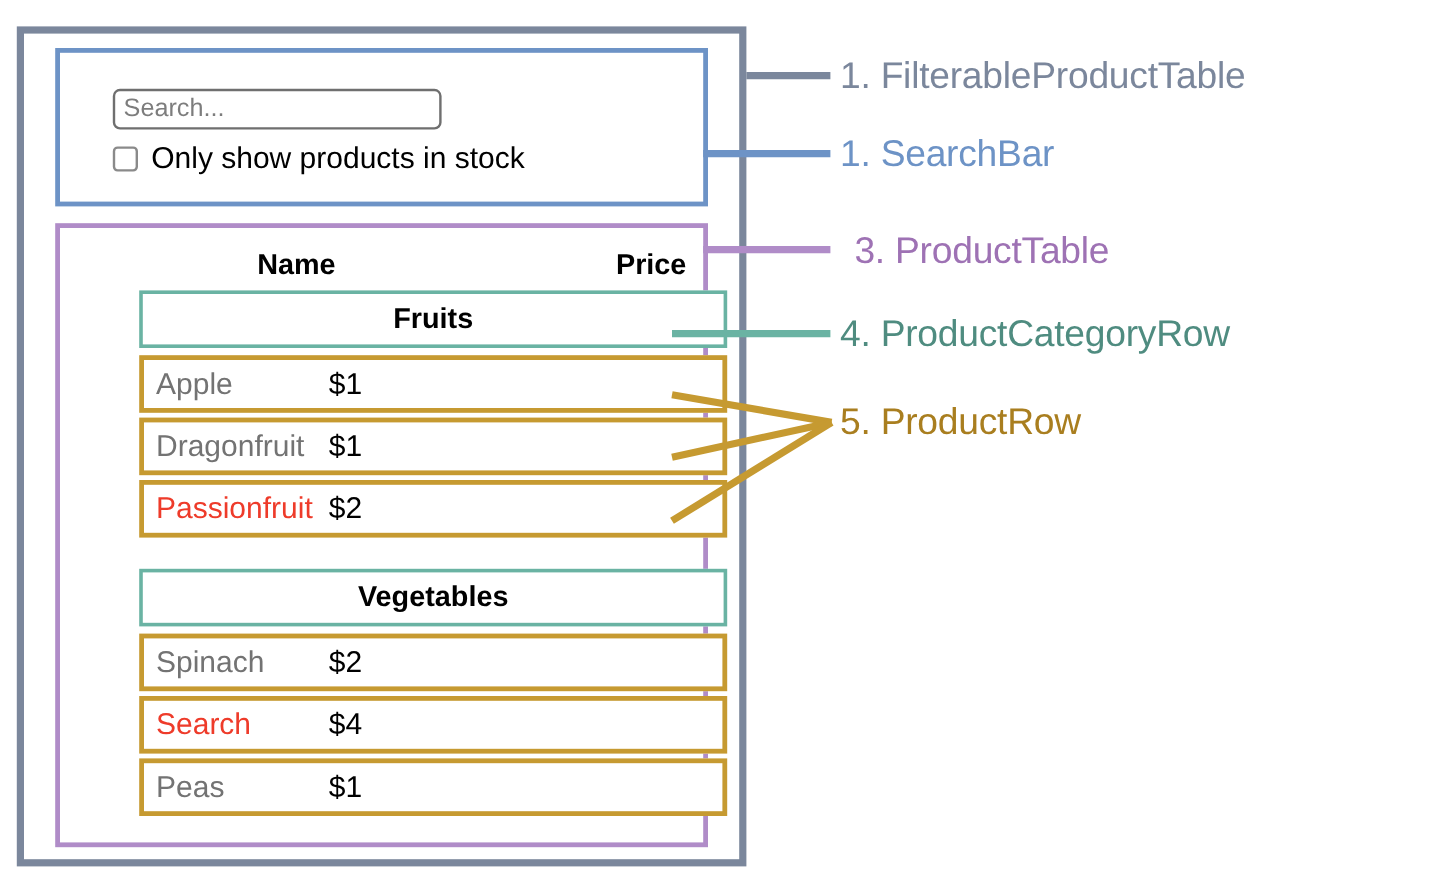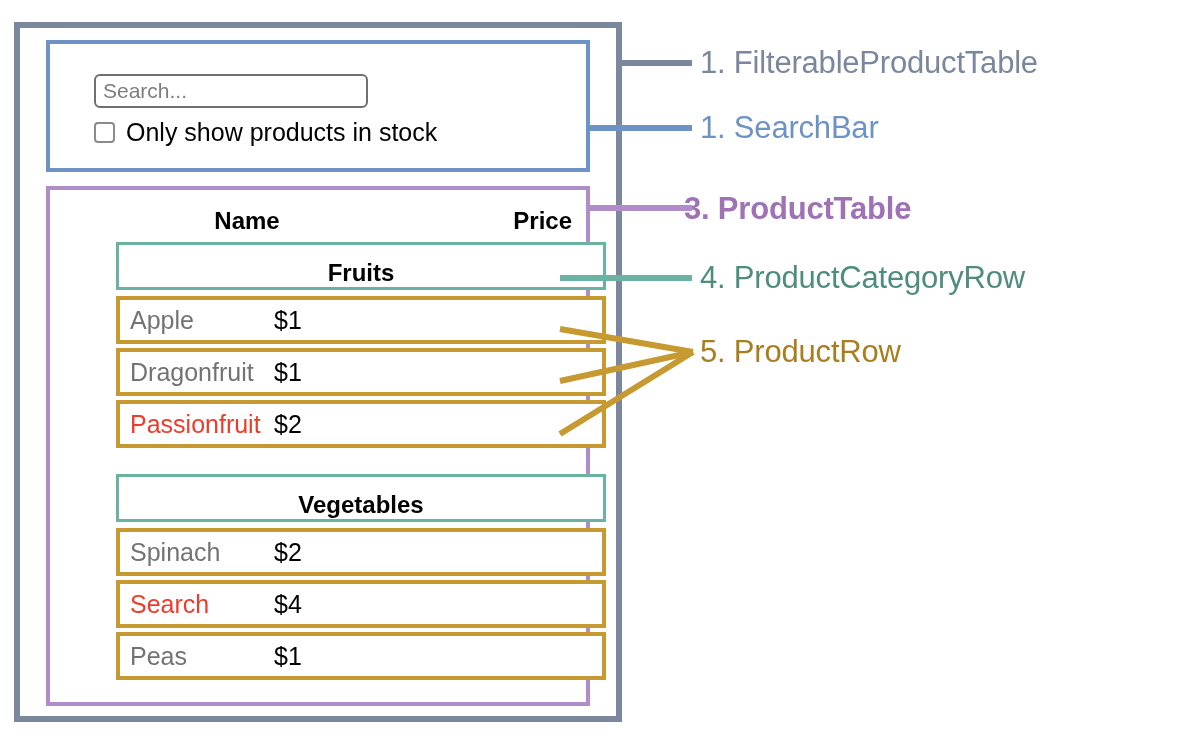--- a/index.html
+++ b/index.html
@@ -137,21 +137,21 @@
   }
 
   
   .category-row {
     position: relative;
     height: 48px;
     box-sizing: border-box;
     border: 3px solid #6ab3a3;
     background: #ffffff;
     display: flex;
-    align-items: flex-end;
+    align-items: center;
     justify-content: center;
     margin-bottom: 6px;
   }
   .category-row .cat-label {
     font-size: 24px;
     font-weight: bold;
     color: #000;
     font-family: "Liberation Sans", sans-serif;
   }
 
@@ -193,21 +193,21 @@
   .ann-label {
     position: absolute;
     font-family: "Liberation Sans", sans-serif;
     font-size: 31px;
     letter-spacing: -0.2px;
     white-space: nowrap;
     line-height: 1;
   }
   .ann-1 { color: #7b879c; left: 700px; top: 47px; }
   .ann-2 { color: #6d93c6; left: 700px; top: 112px; }
-  .ann-3 { color: #9e72b4; left: 684px; top: 193px; font-weight: bold; }
+  .ann-3 { color: #9e72b4; left: 712px; top: 193px; }
   .ann-4 { color: #4f8c80; left: 700px; top: 262px; }
   .ann-5 { color: #a97e1f; left: 700px; top: 336px; }
 </style>
 </head>
 <body>
 
 <div id="stage">
 
   <div class="frame-filterable"></div>
 

